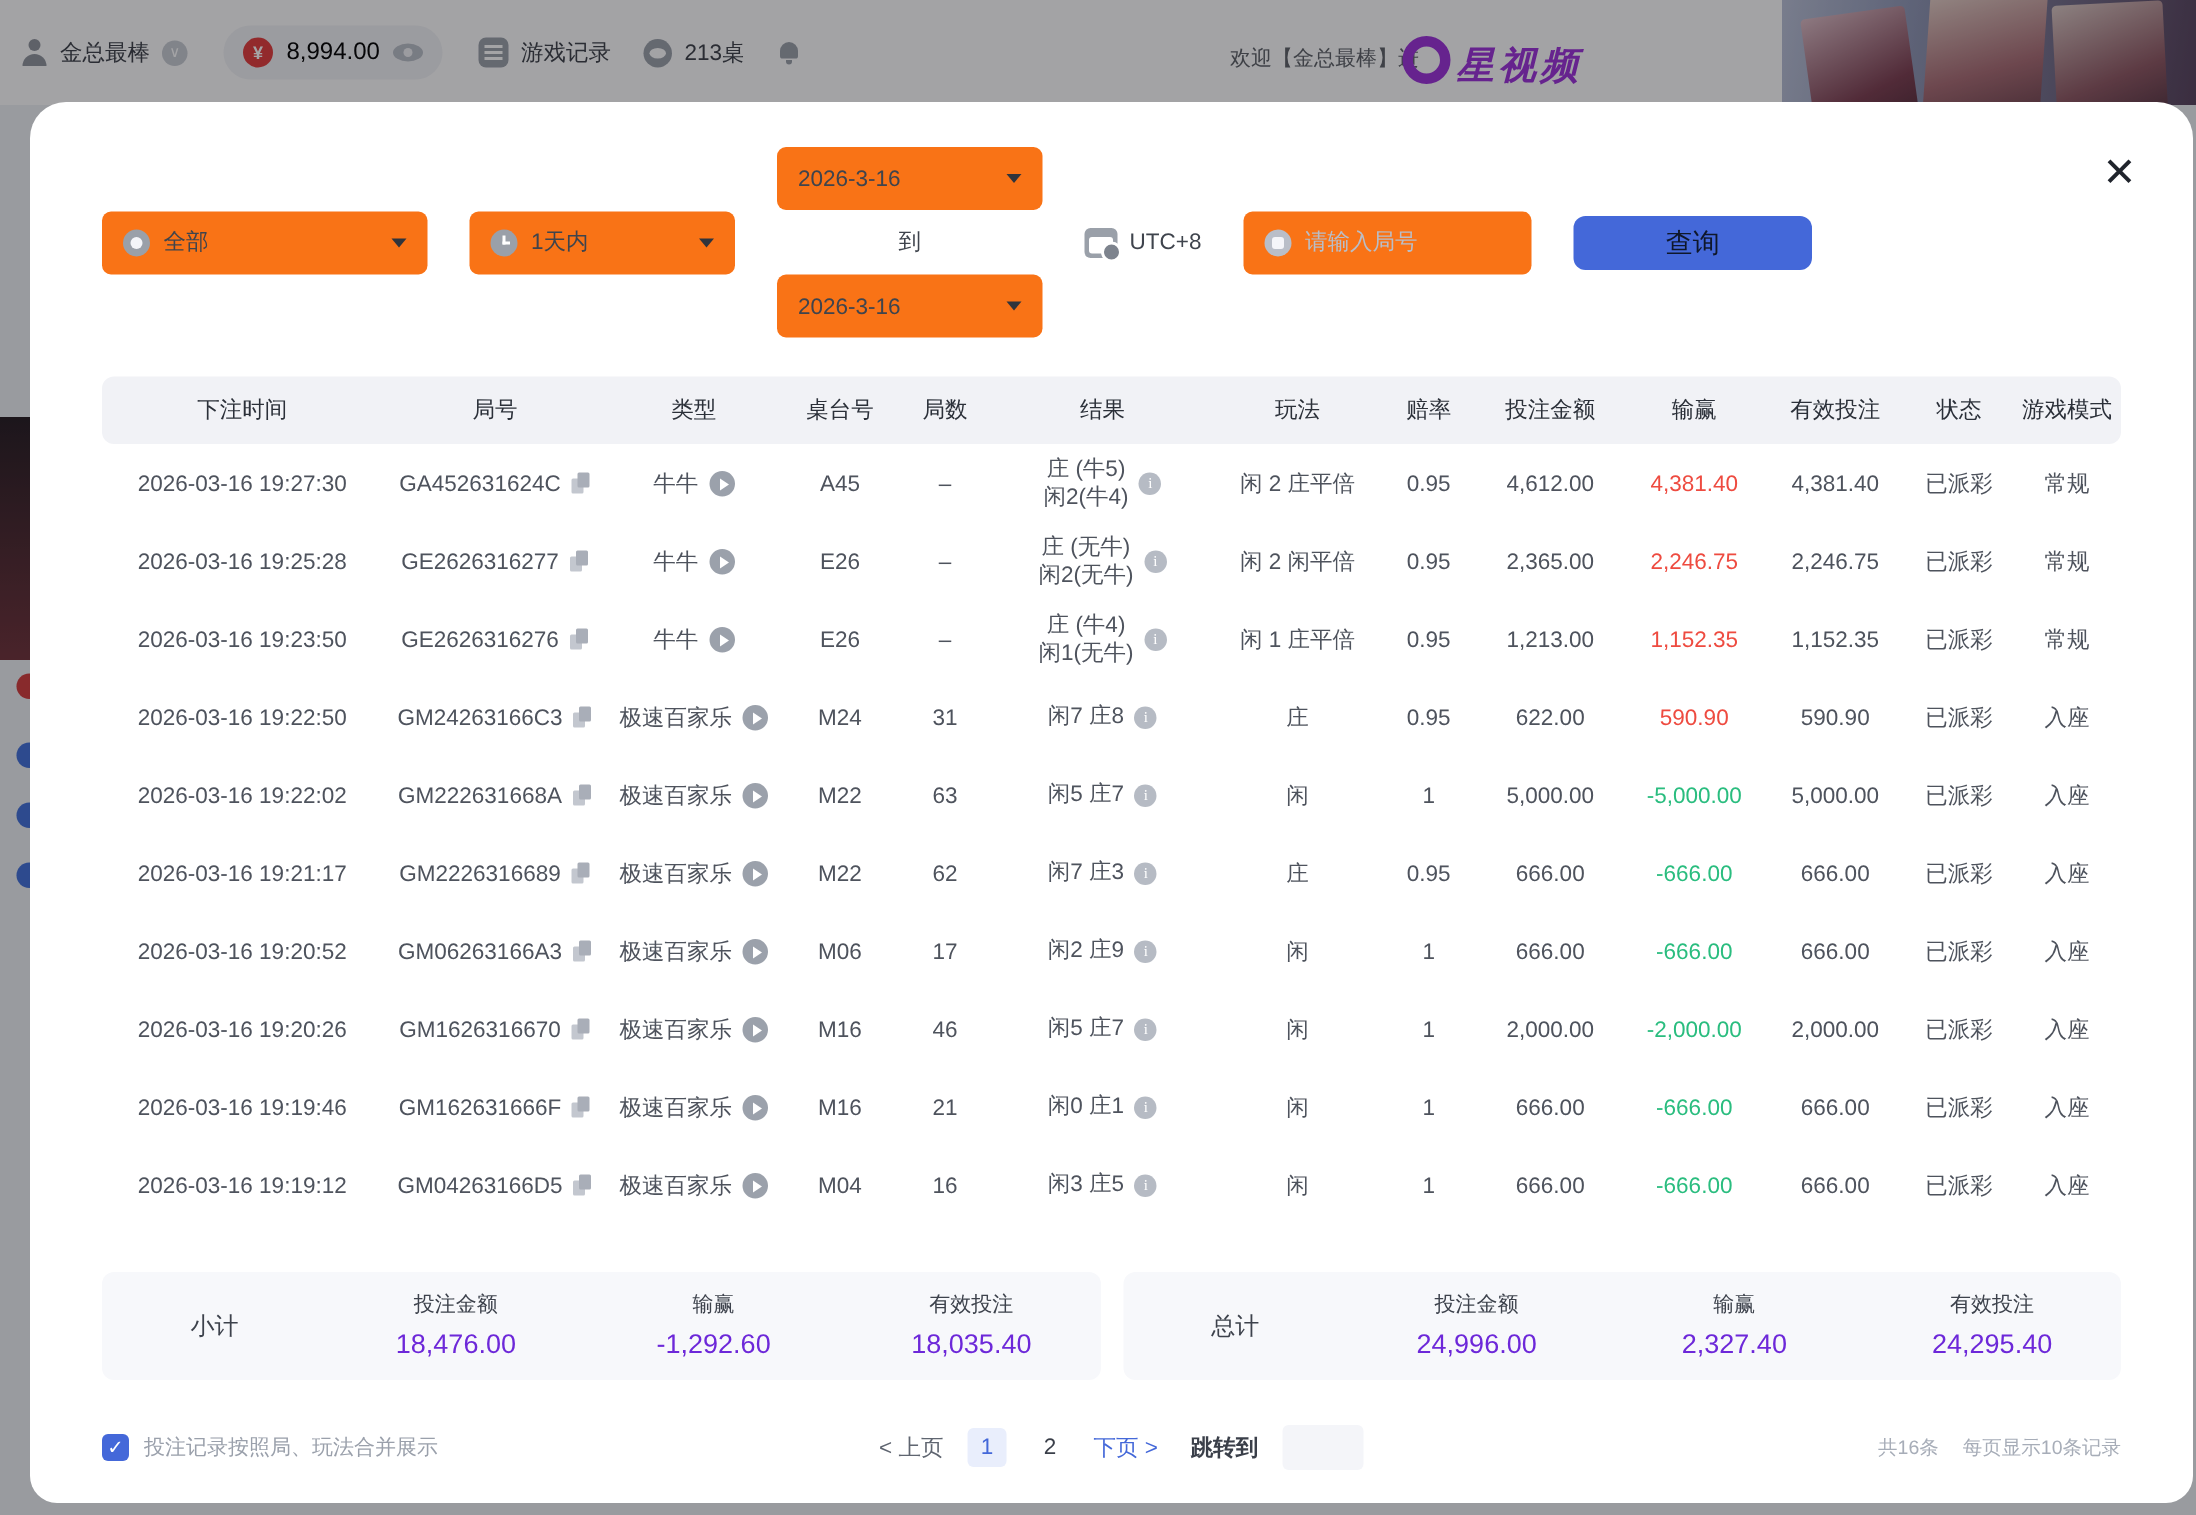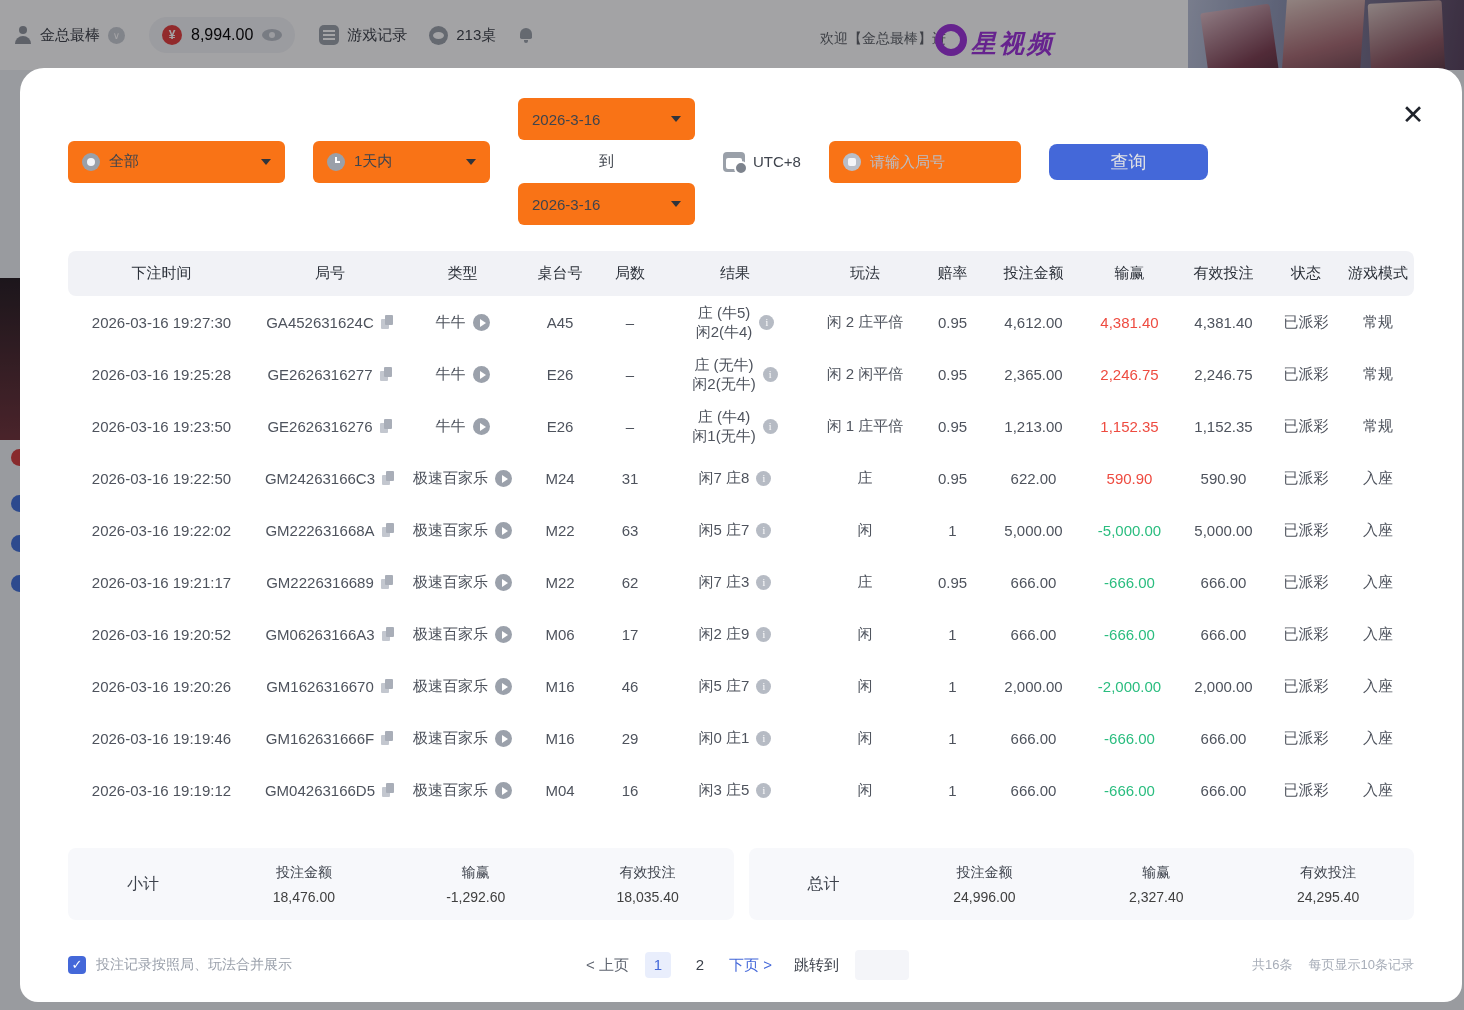--- a/index.html
+++ b/index.html
@@ -77,21 +77,21 @@
   .cal-ic { width:22px; height:20px; border-radius:4px; background:#9aa0a9; position:relative; }
   .cal-ic::before { content:""; position:absolute; left:3px; top:6px; width:16px; height:11px; border-radius:2px; background:#fff; }
   .cal-ic::after { content:""; position:absolute; right:-3px; bottom:-3px; width:10px; height:10px;
     border-radius:50%; background:#7d838d; border:2px solid #fff; }
   .roundinput { cursor:text; }
   .rnd-ic { width:18px; height:18px; border-radius:50%; background:#b9bec8; position:relative; margin-right:9px; flex:none; }
   .rnd-ic::before { content:""; position:absolute; left:5px; top:5px; width:8px; height:8px; border-radius:2px; background:#f4f5f9; }
   .roundinput input { border:none; outline:none; background:transparent; font-size:15px;
     color:#3f444d; width:100%; font-family:inherit; }
   .roundinput input::placeholder { color:#b9bec8; }
-  .search-btn { width:159px; height:36px; background:#4468d9; color:#e5e5e5; font-size:18px;
+  .search-btn { width:159px; height:36px; background:#4468d9; color:#0f172a; font-size:18px;
     border:none; border-radius:8px; cursor:pointer; font-family:inherit; }
 
   
   .table { margin-top:26px; }
   .tgrid { display:grid; align-items:center;
     grid-template-columns:187px 150px 115px 80px 60px 150px 110px 65px 97px 95px 93px 72px 1fr; }
   .thead { height:45px; background:#f1f2f6; border-radius:8px; }
   .thead .th { text-align:center; font-size:15px; color:#2b3039; }
   .trow { height:52px; }
   .td { text-align:center; font-size:15px; color:#4e535d; }
@@ -109,35 +109,35 @@
     font-family:"Liberation Serif",serif; cursor:pointer; }
   .res { line-height:1.3; }
 
   
   .summary { margin-top:32px; display:flex; gap:15px; }
   .sumbox { flex:1; height:72px; background:#f7f8fb; border-radius:8px; display:flex; align-items:center; }
   .sumlabel { width:150px; text-align:center; font-size:16px; color:#3d424c; }
   .sumfields { flex:1; display:flex; }
   .sumfield { flex:1; text-align:center; }
   .sf-label { font-size:14px; color:#3d424c; margin-bottom:7px; }
-  .sf-value { font-size:14px; color:#404040; }
+  .sf-value { font-size:18px; color:#6d28d9; }
 
   
   .footerbar { margin-top:36px; display:flex; align-items:center; position:relative; }
   .mergegrp { display:flex; align-items:center; gap:10px; }
   .checkbox { width:18px; height:18px; border-radius:4px; background:#4468d9; color:#fff;
     font-size:13px; line-height:18px; text-align:center; cursor:pointer; }
   .merge-label { font-size:14px; color:#9aa0ab; }
   .pager { position:absolute; left:50%; transform:translateX(-48%); display:flex; align-items:center; gap:16px; }
   .pg-prev { font-size:15px; color:#5f6570; cursor:pointer; }
   .pg-num { min-width:26px; height:26px; line-height:26px; text-align:center; font-size:15px;
     color:#3a3f49; border-radius:4px; cursor:pointer; }
   .pg-num.active { background:#e9eefc; color:#4468d9; }
   .pg-next { font-size:15px; color:#4468d9; cursor:pointer; }
-  .jump-label { font-size:15px; color:#3a3f49; margin-left:6px; }
+  .jump-label { font-size:15px; color:#3a3f49; margin-left:6px;font-weight:bold; }
   .jump-input { width:54px; height:30px; background:#f4f5f9; border:none; border-radius:4px;
     outline:none; font-size:15px; color:#3f444d; text-align:center; font-family:inherit; }
   .totinfo { margin-left:auto; font-size:13px; color:#a7adb8; display:flex; gap:16px; }
 </style>
 </head>
 <body>
 
 <div class="page">
   <div class="topbar">
     <div class="tb-item">
@@ -445,21 +445,21 @@
           <div class="td">2026-03-16 19:19:46</div>
           <div class="td flex">
             <span class="">GM162631666F</span>
             <span class="copy-icon"></span>
           </div>
           <div class="td flex">
             <span class="">极速百家乐</span>
             <span class="play-icon"></span>
           </div>
           <div class="td">M16</div>
-          <div class="td">29</div>
+          <div class="td">21</div>
           <div class="td flex">
             <div class="res">
               <div>闲0 庄1</div>
             </div>
             <span class="info-icon">i</span>
           </div>
           <div class="td">闲</div>
           <div class="td">1</div>
           <div class="td">666.00</div>
           <div class="td green">-666.00</div>

